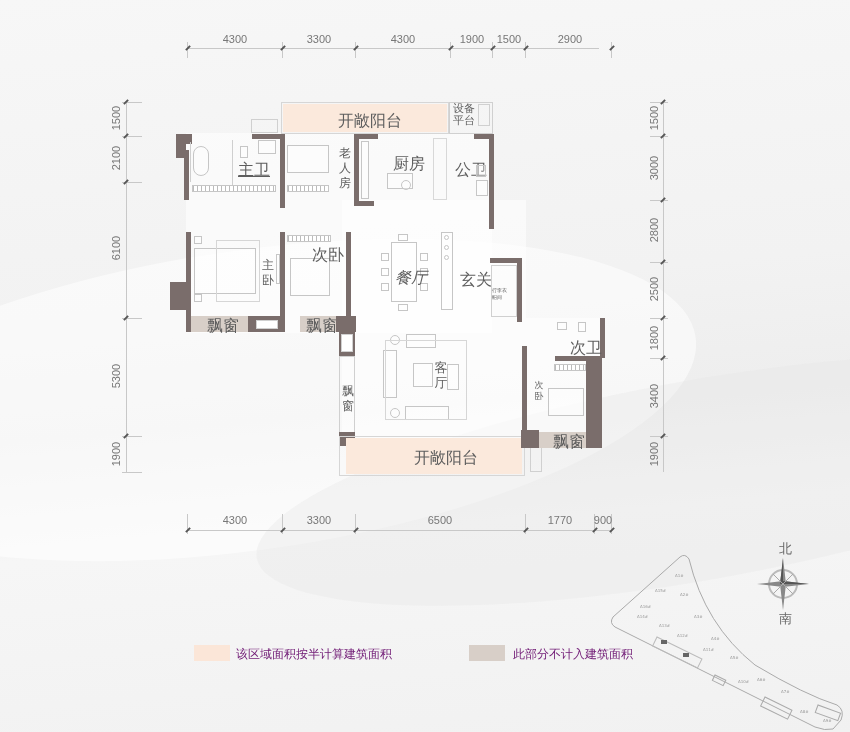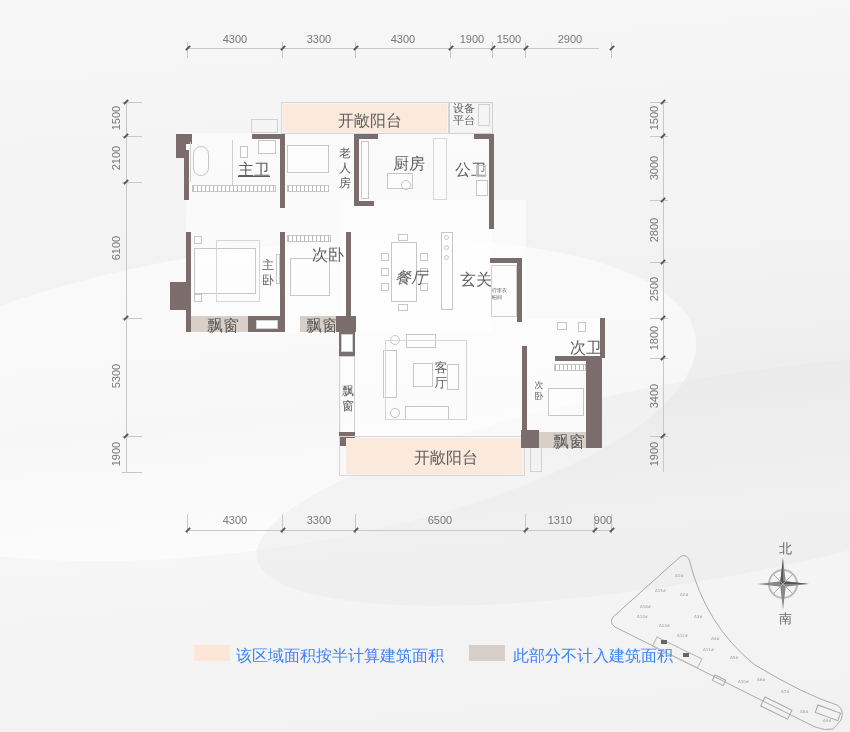--- a/index.html
+++ b/index.html
@@ -18,21 +18,21 @@
   .wall { position:absolute; background:#7a6d6b; }
   .thin { position:absolute; background:#cfcfcf; }
   .room-line { position:absolute; border:1px solid #d0d0d0; box-sizing:border-box; }
   .label { position:absolute; font-size:16px; color:#5e5e5e; white-space:nowrap; }
   .vlabel { position:absolute; font-size:12px; color:#5e5e5e; width:14px; line-height:15px; text-align:center; }
   .balcony { position:absolute; background:#fbe9dc; }
   .baywin { position:absolute; background:#d8cfc8; }
   .furn { position:absolute; border:1px solid #c6c6c6; box-sizing:border-box; background:rgba(255,255,255,0.35); }
   .round { border-radius:50%; }
   .legend-swatch { position:absolute; width:36px; height:16px; }
-  .legend-text { position:absolute; font-size:16px; color:#3b82f6; white-space:nowrap; }
+  .legend-text { position:absolute; font-size:12px; color:#701a75; white-space:nowrap; }
   .site-tag { position:absolute; font-size:4px; color:#999; }
 </style>
 </head>
 <body>
 
 <div class="swoosh" style="left:-200px;top:250px;width:900px;height:300px;background:rgba(255,255,255,0.55);transform:rotate(-8deg);"></div>
 <div class="swoosh" style="left:250px;top:380px;width:900px;height:200px;background:rgba(230,230,230,0.35);transform:rotate(-10deg);"></div>
 
 <div>
   <div class="dim-h" style="left:187px;top:48px;width:412px;"></div>
@@ -68,21 +68,21 @@
   <div class="dim-v" style="left:611px;top:514px;height:20px;"></div>
   <div class="tick" style="left:185px;top:529px;"></div>
   <div class="tick" style="left:280px;top:529px;"></div>
   <div class="tick" style="left:353px;top:529px;"></div>
   <div class="tick" style="left:523px;top:529px;"></div>
   <div class="tick" style="left:592px;top:529px;"></div>
   <div class="tick" style="left:609px;top:529px;"></div>
   <span class="dim-label" style="left:210px;top:514px;width:50px;">4300</span>
   <span class="dim-label" style="left:294px;top:514px;width:50px;">3300</span>
   <span class="dim-label" style="left:415px;top:514px;width:50px;">6500</span>
-  <span class="dim-label" style="left:540px;top:514px;width:40px;">1310</span>
+  <span class="dim-label" style="left:540px;top:514px;width:40px;">1770</span>
   <span class="dim-label" style="left:590px;top:514px;width:26px;">900</span>
 </div>
 
 <div>
   <div class="dim-v" style="left:126px;top:102px;height:370px;"></div>
   <div class="dim-h" style="left:122px;top:102px;width:20px;"></div>
   <div class="dim-h" style="left:122px;top:136px;width:20px;"></div>
   <div class="dim-h" style="left:122px;top:182px;width:20px;"></div>
   <div class="dim-h" style="left:122px;top:318px;width:20px;"></div>
   <div class="dim-h" style="left:122px;top:436px;width:20px;"></div>

